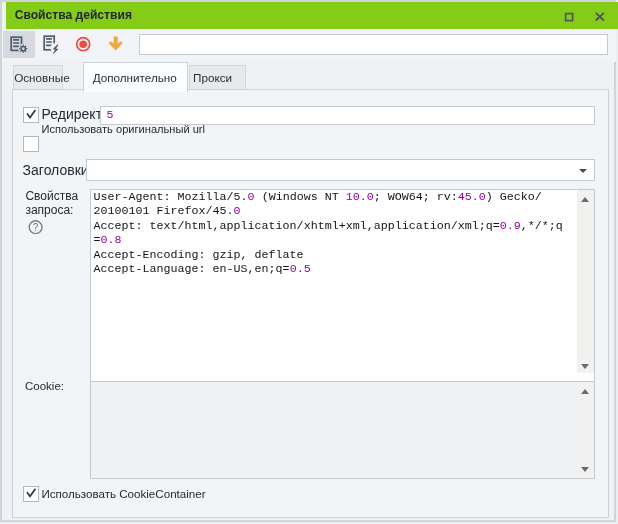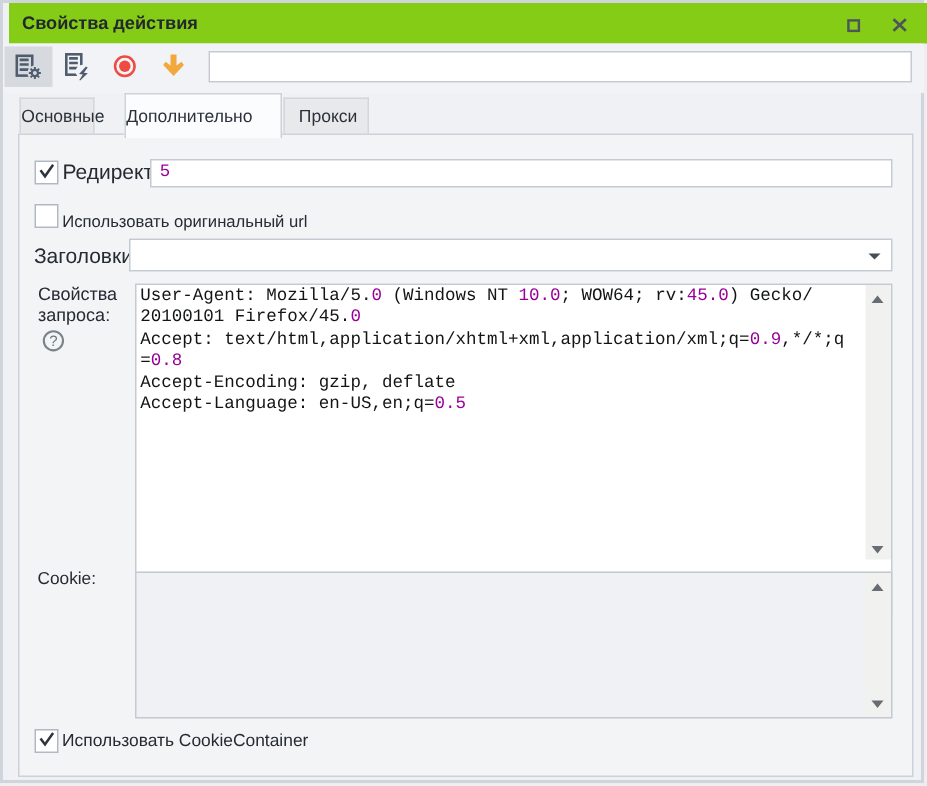--- a/index.html
+++ b/index.html
@@ -4,22 +4,22 @@
 html,body{width:618px;height:524px;overflow:hidden}
 body{font-family:"Liberation Sans",sans-serif;position:relative;background:#eceef1}
 #win{position:absolute;left:0;top:0;width:616px;height:522px;background:#eff1f4;border:2px solid #d0d5dc}
 #title{position:absolute;left:6px;top:2px;width:614px;height:27px;background:#84cc16}
 #title .t{position:absolute;left:8.7px;top:0;line-height:27px;font-size:12.1px;font-weight:bold;color:#23272e}
 #toolbar{position:absolute;left:2px;top:29px;width:614px;height:33px;background:#f2f3f6}
 #btn1{position:absolute;left:3px;top:30.5px;width:32px;height:27px;background:#d6d9dd}
 #tbinput{position:absolute;left:138.5px;top:34px;width:469px;height:21px;background:#fff;border:1px solid #c5cad2}
 .tab{position:absolute;background:#e7e9eb;border:1px solid #d3d6da;border-bottom:none;font-size:11.7px;color:#2b313b;text-align:center}
 #tab1{left:13.2px;top:64.9px;width:50px;height:25.1px;line-height:24px}
-#tab3{left:189px;top:64.9px;width:56.5px;height:39px;line-height:24px;text-align:center;padding-left:3px}
-#tab2{left:83.2px;top:62px;width:105px;height:29.5px;line-height:30px;background:#fbfcfd;border:1px solid #ccd2da;border-bottom:none;z-index:3;position:absolute;font-size:11.7px;color:#2b313b;padding-right:2px}
+#tab3{left:189px;top:64.9px;width:56.5px;height:39px;line-height:24px;text-align:left;padding-left:3px}
+#tab2{left:83.2px;top:62px;width:105px;height:29.5px;line-height:30px;background:#fbfcfd;border:1px solid #ccd2da;border-bottom:none;z-index:3;position:absolute;font-size:11.7px;color:#2b313b;text-align:center;padding-right:2px}
 #panel{position:absolute;left:12px;top:89px;width:597px;height:428.5px;background:#f2f4f6;border:1px solid #ccd2da}
 .cb{position:absolute;width:15.8px;height:15.8px;background:#fff;border:1.4px solid #b2b8c1}
 .lbl{position:absolute;color:#262b33;white-space:nowrap;line-height:14px}
 .field{position:absolute;background:#fff;border:1px solid #c4cad2}
 #in1{left:100px;top:106px;width:495px;height:18.5px}
 #in1 .v{position:absolute;left:5.5px;top:0;line-height:15px;font-family:"Liberation Mono",monospace;font-size:11.6px;color:#990099}
 #combo{left:86px;top:159px;width:509px;height:21.5px}
 #combo .v{position:absolute;left:2.5px;top:0;line-height:20px;font-size:11.3px;color:#262b33}
 #combo .arr{position:absolute;right:7px;top:8.5px;width:0;height:0;border-left:4px solid transparent;border-right:4px solid transparent;border-top:4.5px solid #474d55}
 #ta1{left:90px;top:189px;width:505px;height:222px}
@@ -79,21 +79,21 @@
 <div class="cb" style="left:23px;top:107.2px"></div>
 <svg width="13" height="13" style="left:24px;top:107px">
     <path d="M3 6.5 l3 4 5.4-7.6" stroke="#2f353f" stroke-width="1.7" fill="none"></path>
   </svg>
 <div class="lbl" style="left:41.6px;top:106.8px;font-size:14px">Редирект</div>
 <div id="in1" class="field">
     <span class="v">5</span>
   </div>
 
 <div class="cb" style="left:23px;top:135.8px"></div>
-<div class="lbl" style="left:41.5px;top:141px;font-size:11.1px">Использовать оригинальный url</div>
+<div class="lbl" style="left:41.5px;top:122px;font-size:11.1px">Использовать оригинальный url</div>
 
 <div class="lbl" style="left:22.6px;top:163.1px;font-size:14px">Заголовки:</div>
 <div id="combo" class="field">
     <span class="arr"></span>
   </div>
 
 <div class="lbl" style="left:25.4px;top:188.8px;font-size:12px;line-height:14.5px;white-space:pre">Свойства
 запроса:</div>
 <svg width="16" height="16" style="left:28px;top:219.5px">
     <circle cx="7.6" cy="7.2" r="6.4" fill="none" stroke="#7b828c" stroke-width="1.4"></circle>

